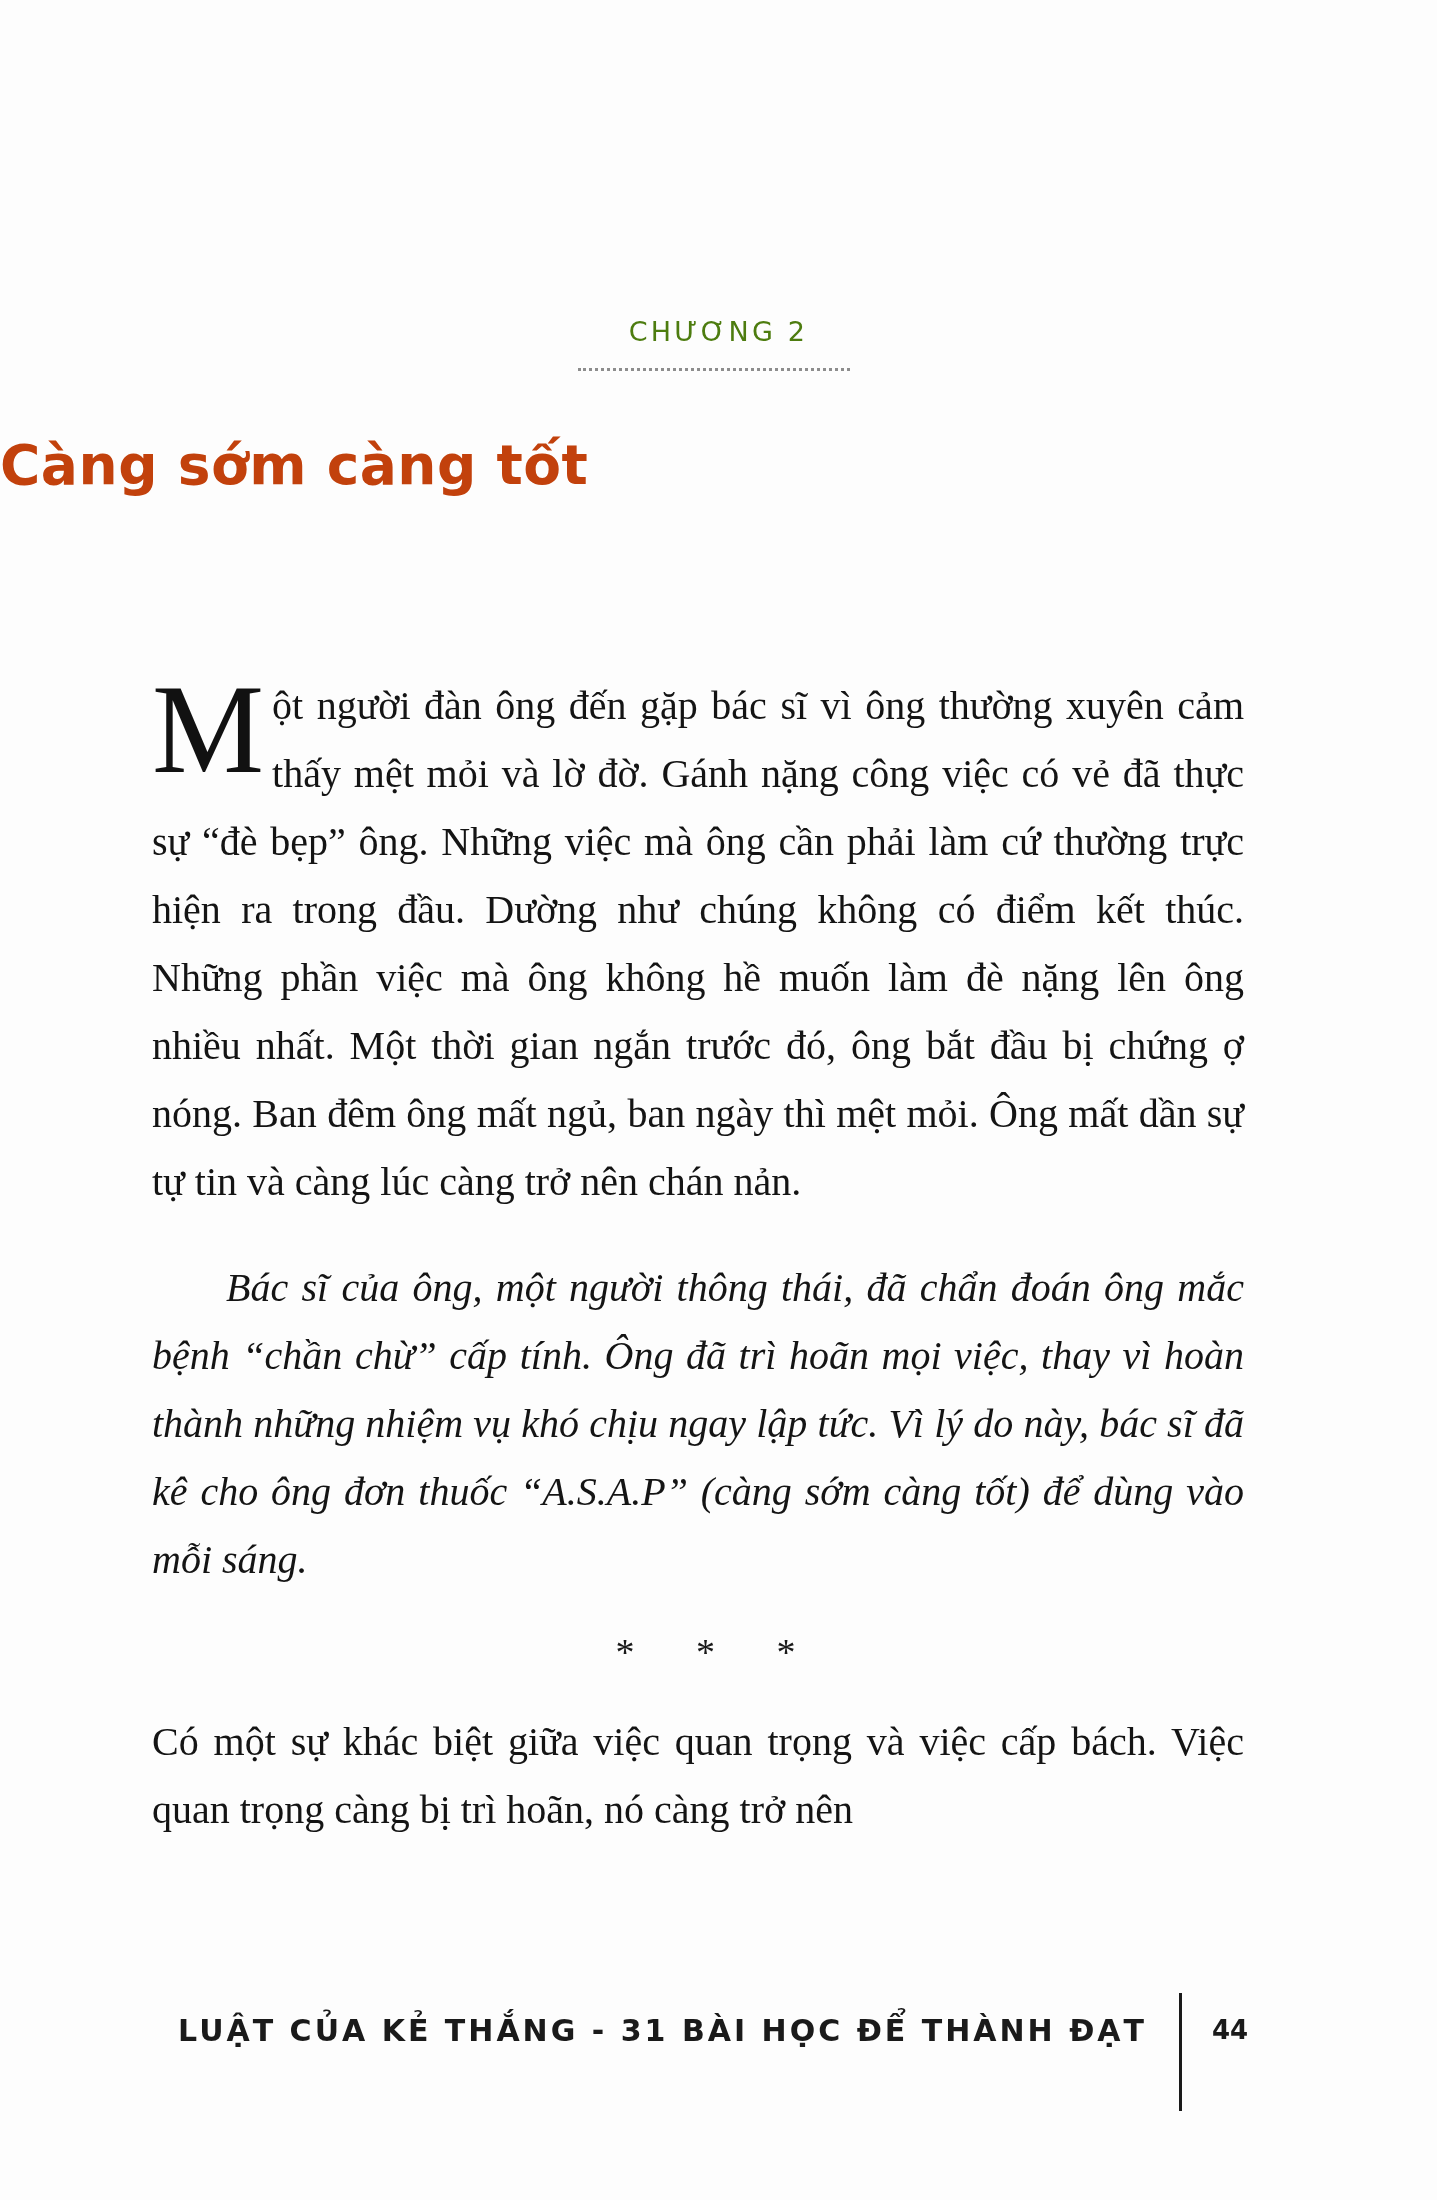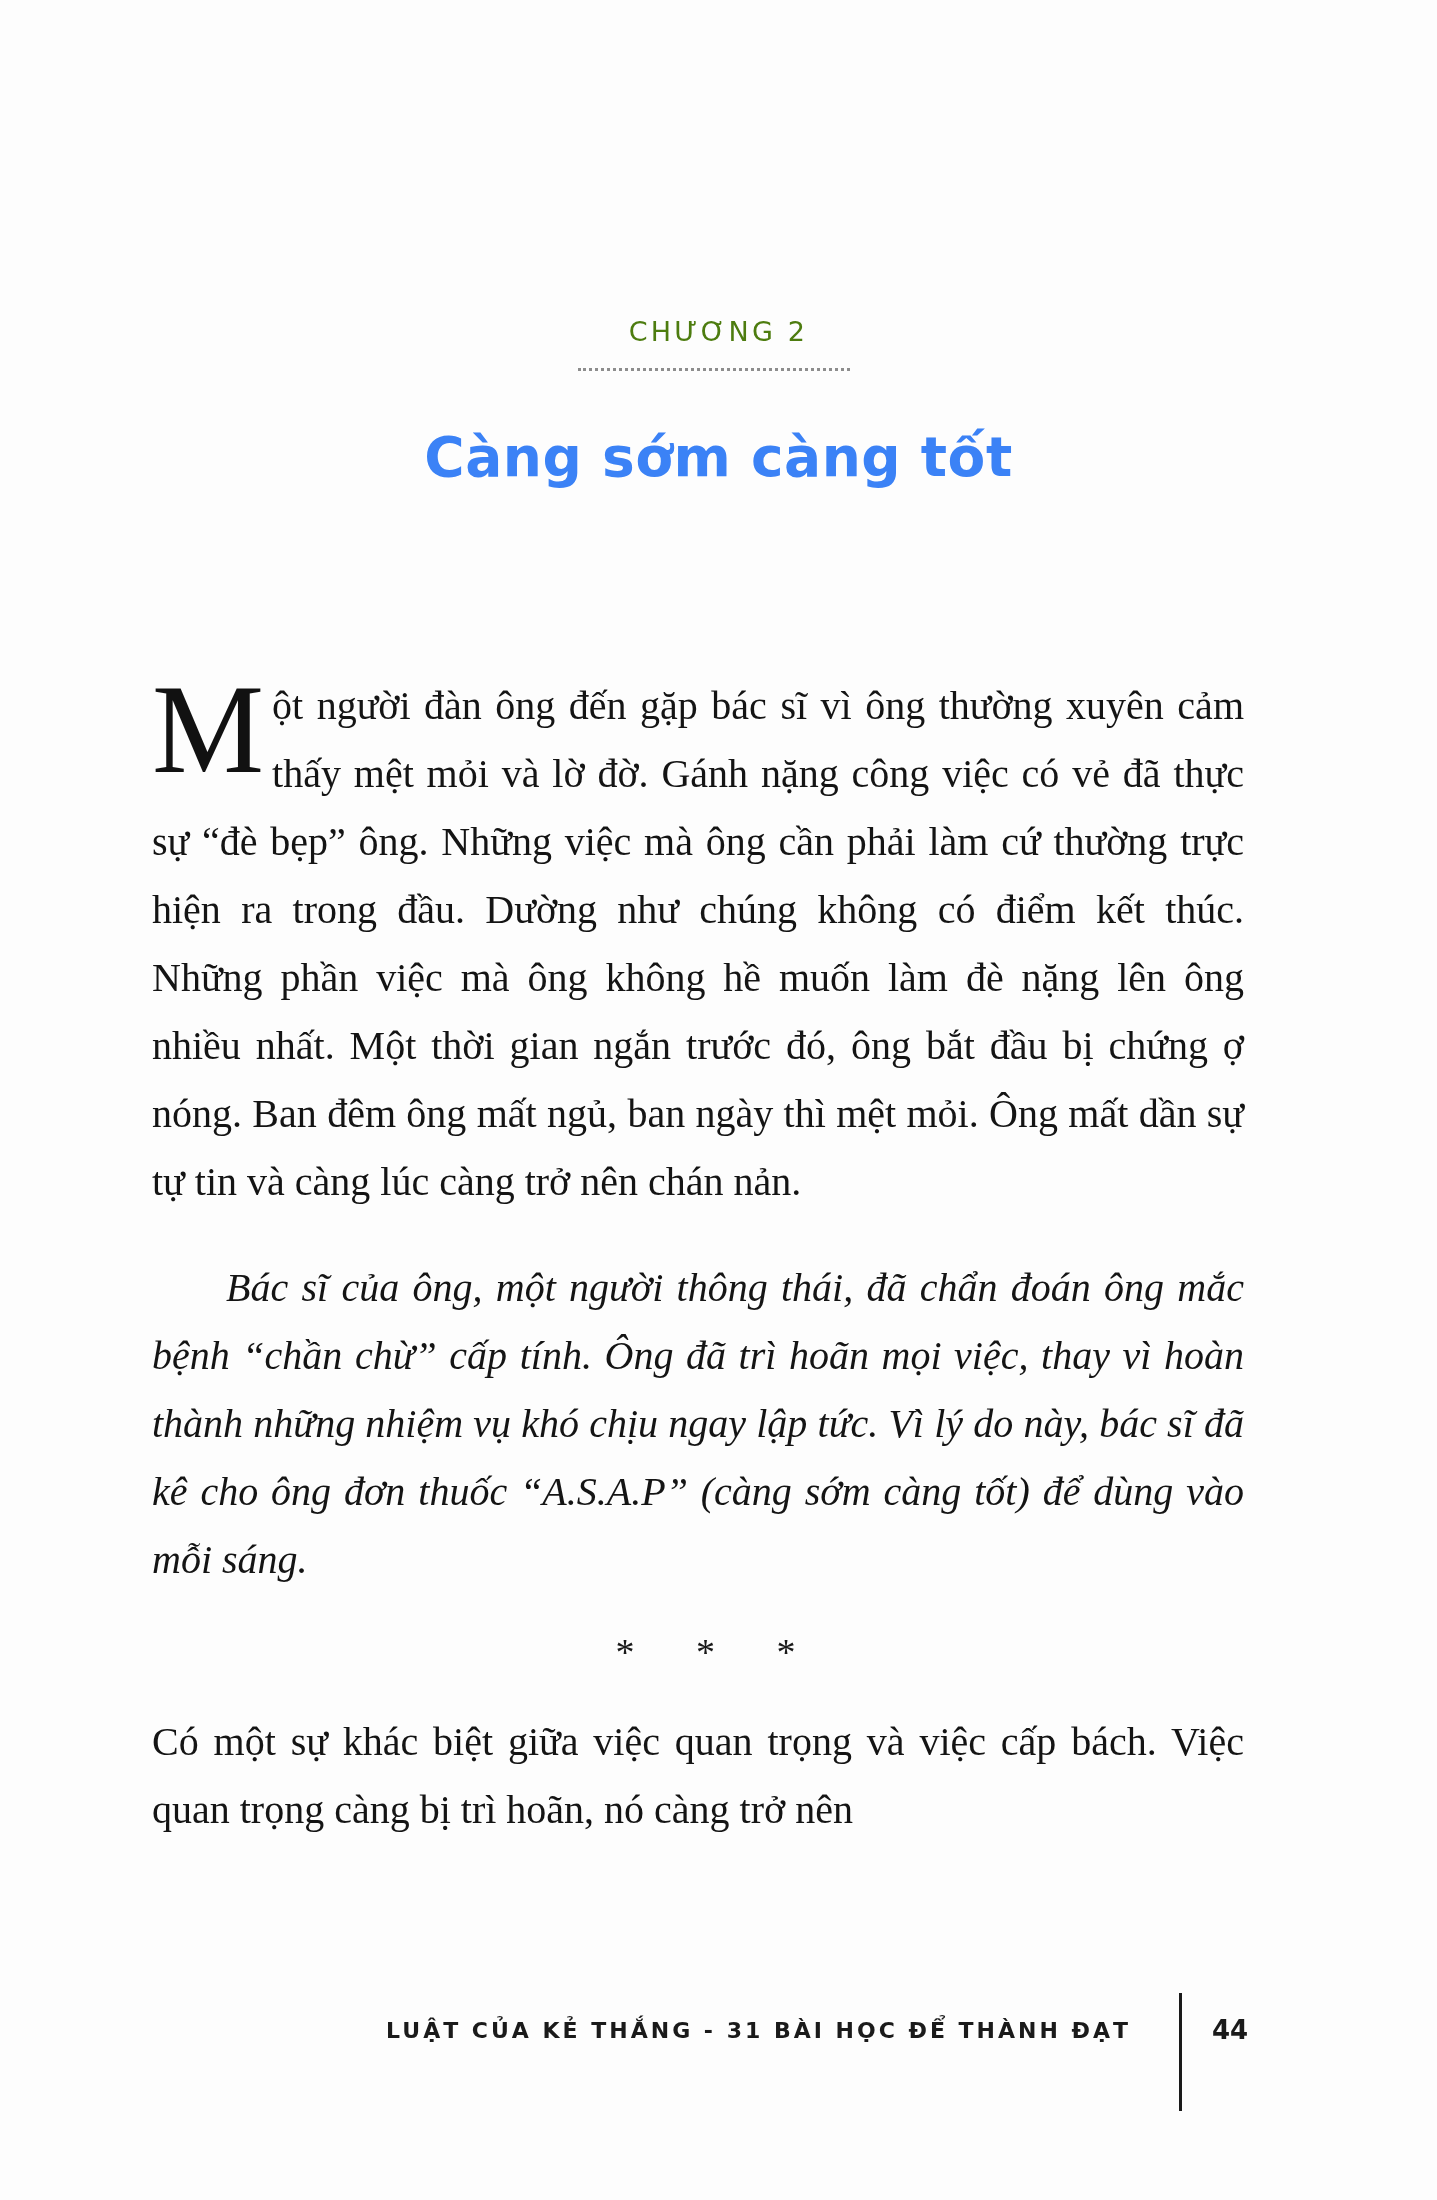--- a/index.html
+++ b/index.html
@@ -41,29 +41,28 @@
     position: absolute;
     top: 368px;
     left: 578px;
     width: 272px;
     height: 3px;
     border-top: 3px dotted #8d8d8d;
   }
 
   .chapter-title {
     position: absolute;
-    top: 388px;
+    top: 396px;
     left: 0;
     width: 1437px;
-    text-align: center;
     font-family: "DejaVu Sans", sans-serif;
     font-size: 55px;
     font-weight: 600;
     letter-spacing: 0.5px;
-    color: #3b82f6;
+    color: #c2410c;
   }
 
   
   .body-block {
     position: absolute;
     left: 152px;
     width: 1092px;
     font-family: "Liberation Serif", serif;
     font-size: 40px;
     line-height: 68px;
@@ -115,27 +114,27 @@
     position: absolute;
     top: 2000px;
     left: 152px;
     width: 1140px;
     height: 60px;
     display: flex;
     align-items: center;
   }
   .footer-title {
     font-family: "DejaVu Sans", sans-serif;
-    font-size: 22px;
+    font-size: 30px;
     font-weight: 600;
     letter-spacing: 3px;
     color: #1a1a1a;
     flex: 1;
     text-align: right;
-    padding-right: 48px;
+    padding-right: 32px;
   }
   .footer-sep {
     width: 3px;
     height: 118px;
     background: #1a1a1a;
     margin-top: 44px;
   }
   .footer-page {
     font-family: "DejaVu Sans", sans-serif;
     font-size: 26px;

